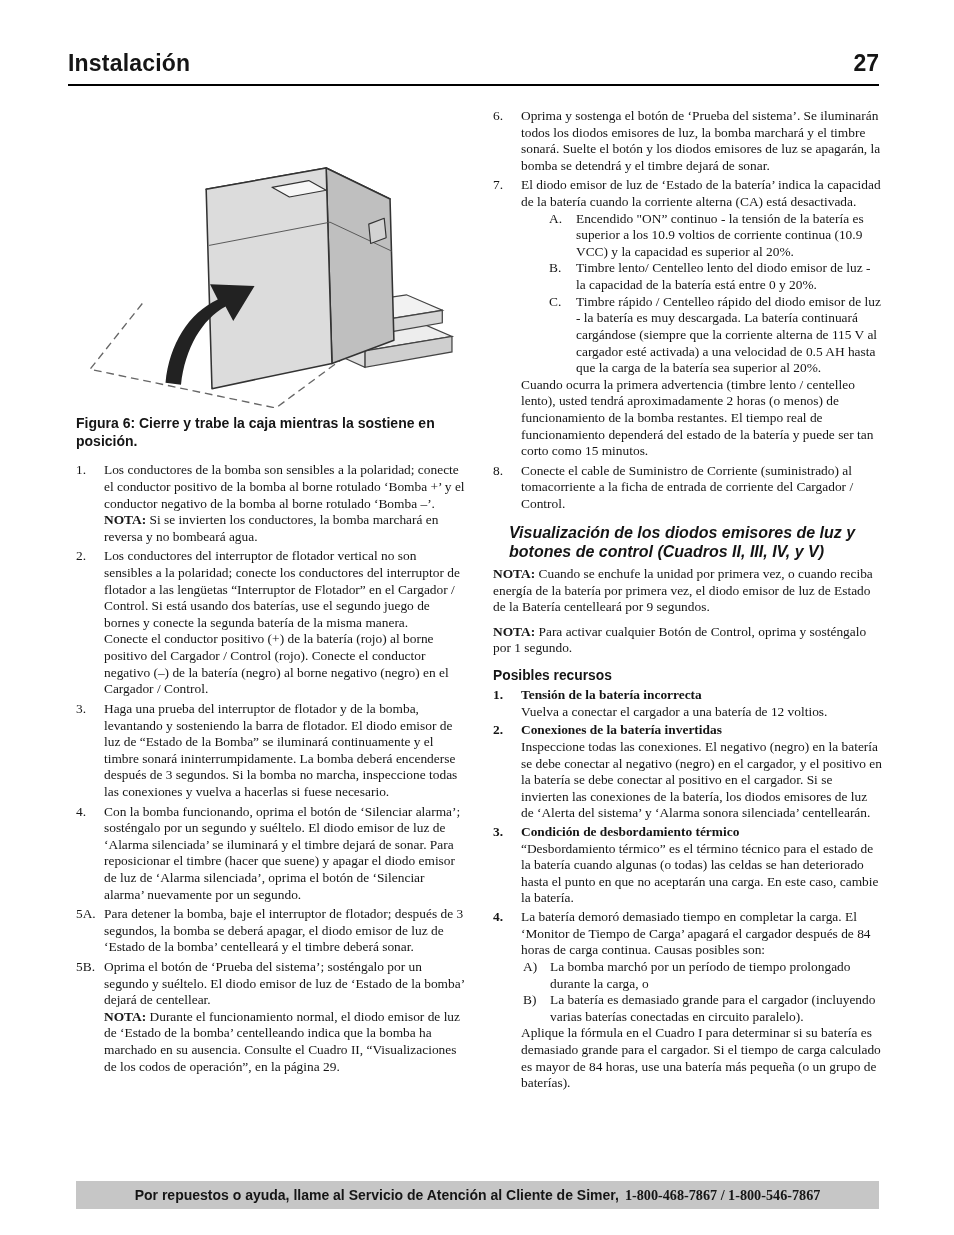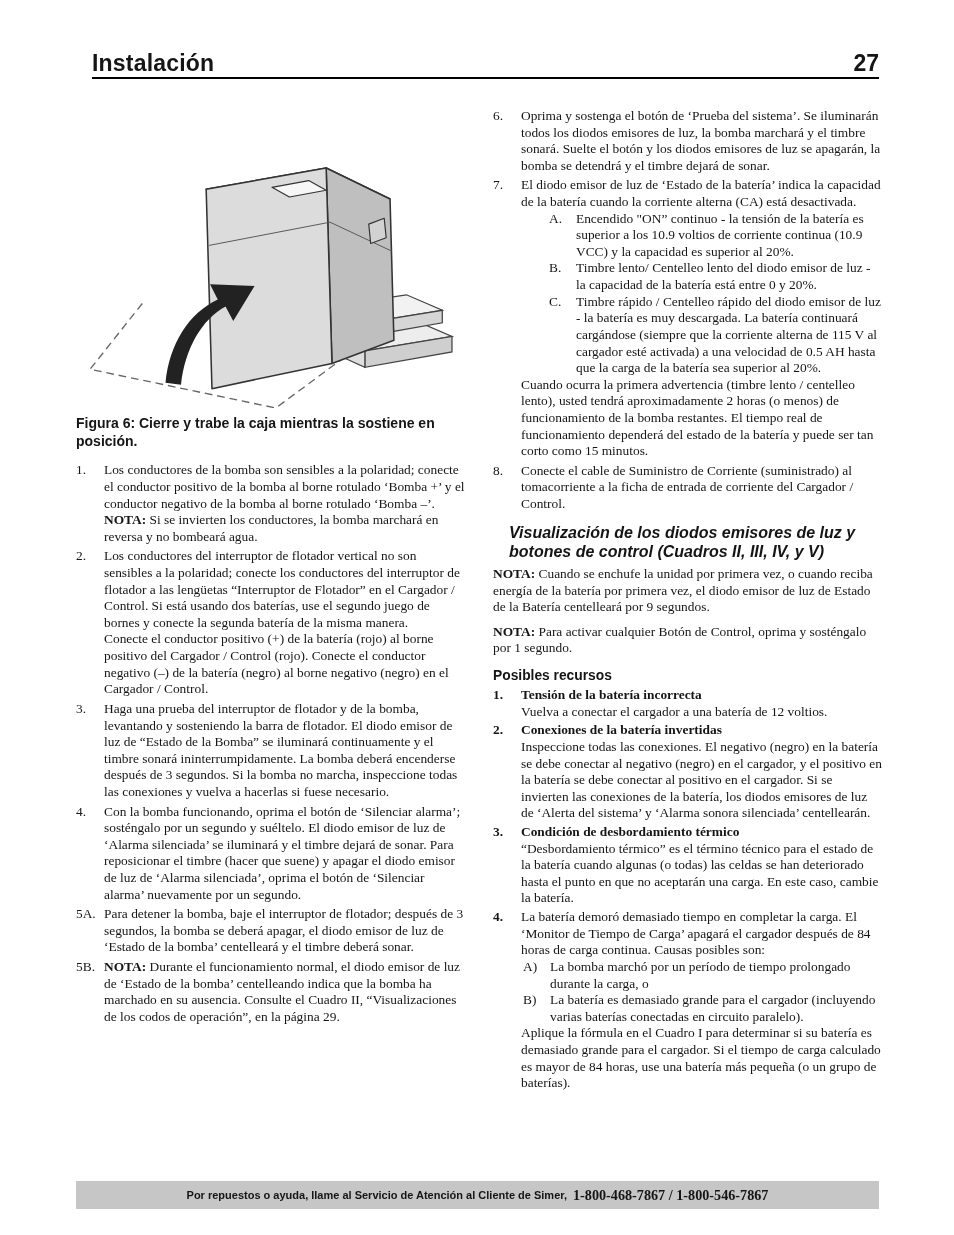--- a/index.html
+++ b/index.html
@@ -5,21 +5,21 @@
   * { box-sizing: border-box; }
   html, body { margin: 0; padding: 0; }
   body {
     width: 954px; height: 1235px;
     background: #ffffff;
     font-family: "Liberation Serif", serif;
     color: #151515;
   }
   .page { position: relative; width: 954px; height: 1235px; overflow: hidden; background: #fff; }
 
-  .header { position: absolute; top: 50px; left: 92px; right: 75px; border-bottom: 2.5px solid #000; }
+  .header { position: absolute; top: 50px; left: 68px; right: 75px; border-bottom: 2.5px solid #000; padding-bottom: 7px; }
   .title { font-family: "Liberation Sans", sans-serif; font-weight: bold; font-size: 23px; letter-spacing: 0.2px; }
   .pagenum { position: absolute; right: 0; top: 0; font-family: "Liberation Sans", sans-serif; font-weight: bold; font-size: 23px; }
 
   .columns { position: absolute; top: 108px; left: 76px; display: flex; gap: 27px; }
   .col { width: 390px; font-size: 13.4px; line-height: 1.24; text-align: left; }
 
   .figure-wrap { width: 390px; }
   .caption { font-family: "Liberation Sans", sans-serif; font-weight: bold; font-size: 14px; line-height: 1.3; margin: 6px 0 12px 0; width: 370px; }
 
   .li { display: flex; margin: 0 0 3px 0; }
@@ -42,21 +42,21 @@
   .r-item .r-num { flex: none; width: 28px; font-weight: bold; }
   .r-item .r-body { flex: 1; }
   .r-title { font-weight: bold; }
 
   .footer {
     position: absolute; left: 76px; right: 75px; top: 1181px; height: 28px;
     background: #c6c6c6;
     display: flex; align-items: center; justify-content: center;
     white-space: nowrap;
   }
-  .footer-text { font-family: "Liberation Sans", sans-serif; font-weight: bold; font-size: 11px; }
+  .footer-text { font-family: "Liberation Sans", sans-serif; font-weight: bold; font-size: 14px; }
   .footer-phones { font-family: "Liberation Serif", serif; font-weight: bold; font-size: 14.2px; margin-left: 6px; }
 
   svg { display: block; }
 </style>
 </head>
 <body>
 
 <div class="page">
 
   <div class="header">
@@ -130,20 +130,21 @@
       <div class="li">
         <span class="num">5A.</span>
         <div class="body">
           <span>Para detener la bomba, baje el interruptor de flotador; después de 3 segundos, la bomba se deberá apagar, el diodo emisor de luz de ‘Estado de la bomba’ centelleará y el timbre deberá sonar.</span>
         </div>
       </div>
 
       <div class="li">
         <span class="num">5B.</span>
         <div class="body">
+          <span>Oprima el botón de ‘Prueba del sistema’; sosténgalo por un segundo y suéltelo. El diodo emisor de luz de ‘Estado de la bomba’ dejará de centellear.</span>
           <div class="nota-p"><span class="b">NOTA:</span> <span>Durante el funcionamiento normal, el diodo emisor de luz de ‘Estado de la bomba’ centelleando indica que la bomba ha marchado en su ausencia. Consulte el Cuadro II, “Visualizaciones de los codos de operación”, en la página 29.</span></div>
         </div>
       </div>
 
     </div>
 
     <div class="col">
 
       <div class="li">
         <span class="num">6.</span>

